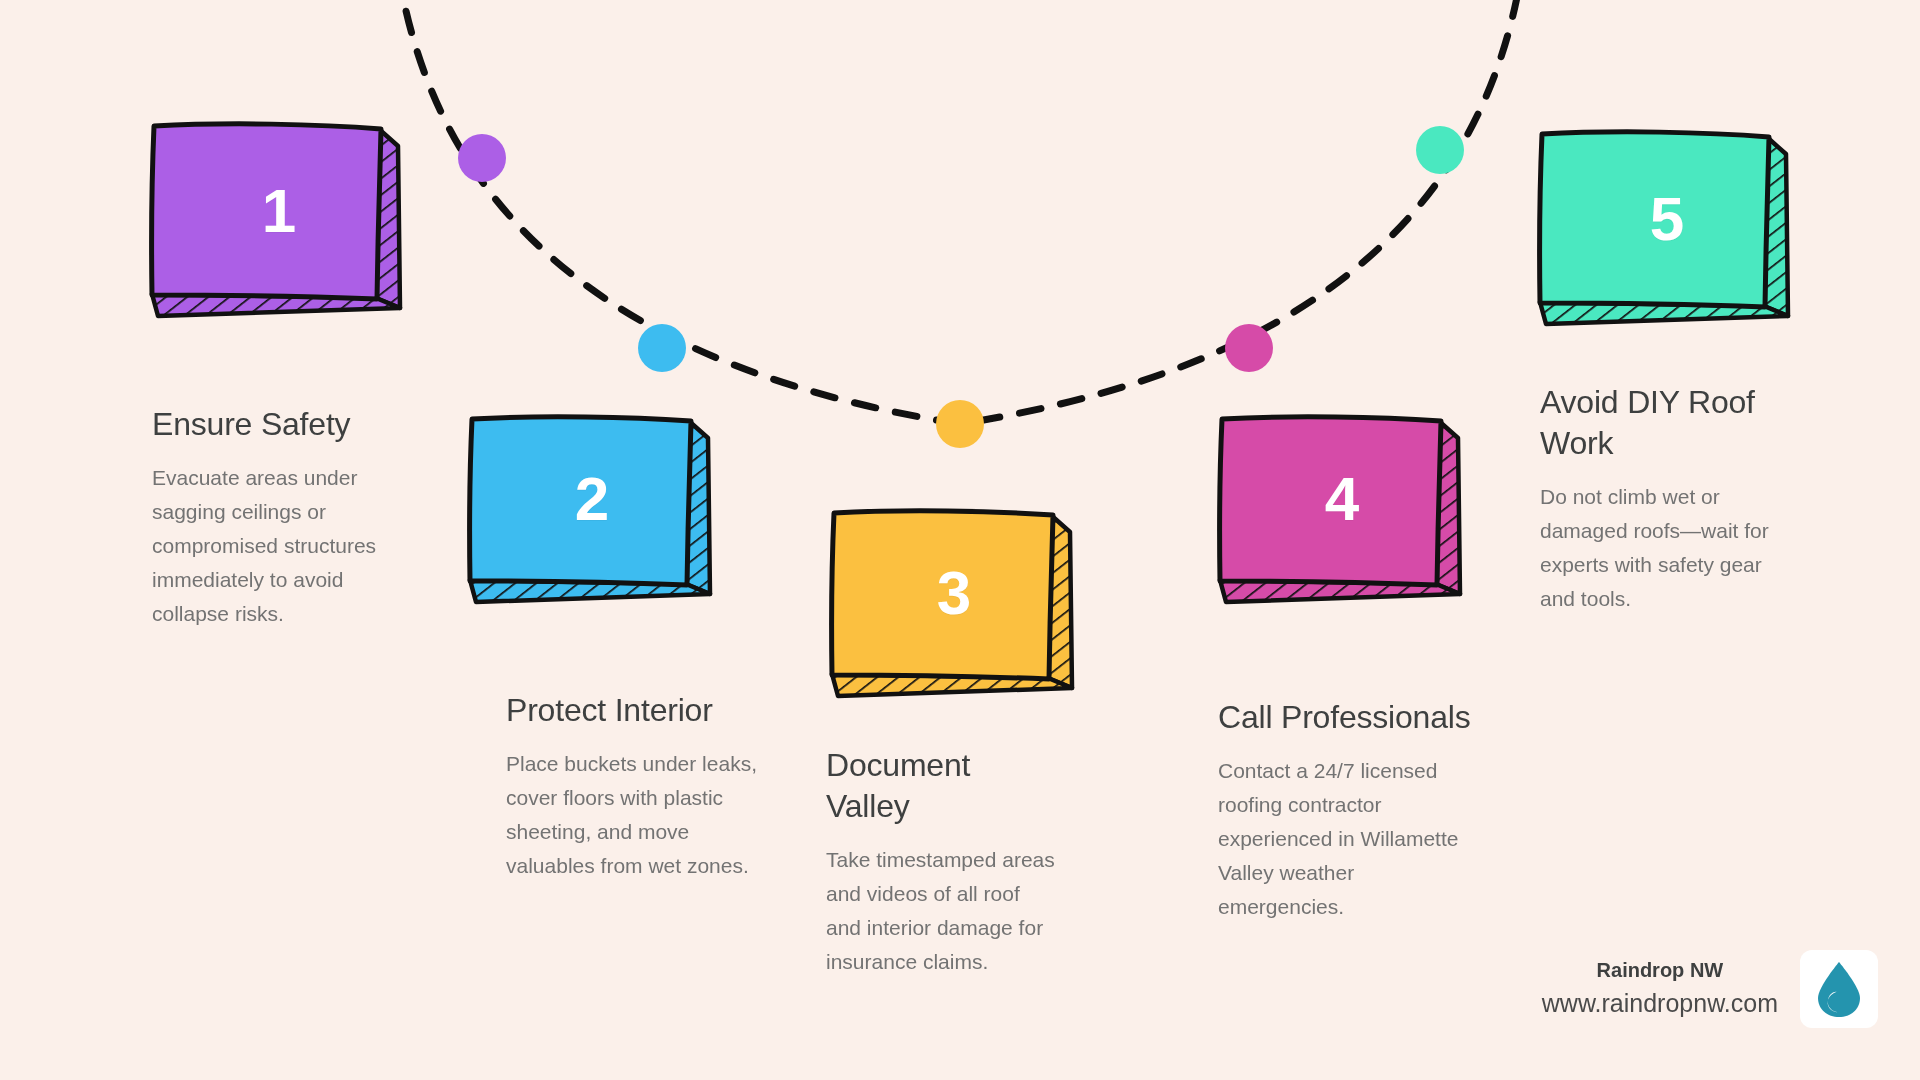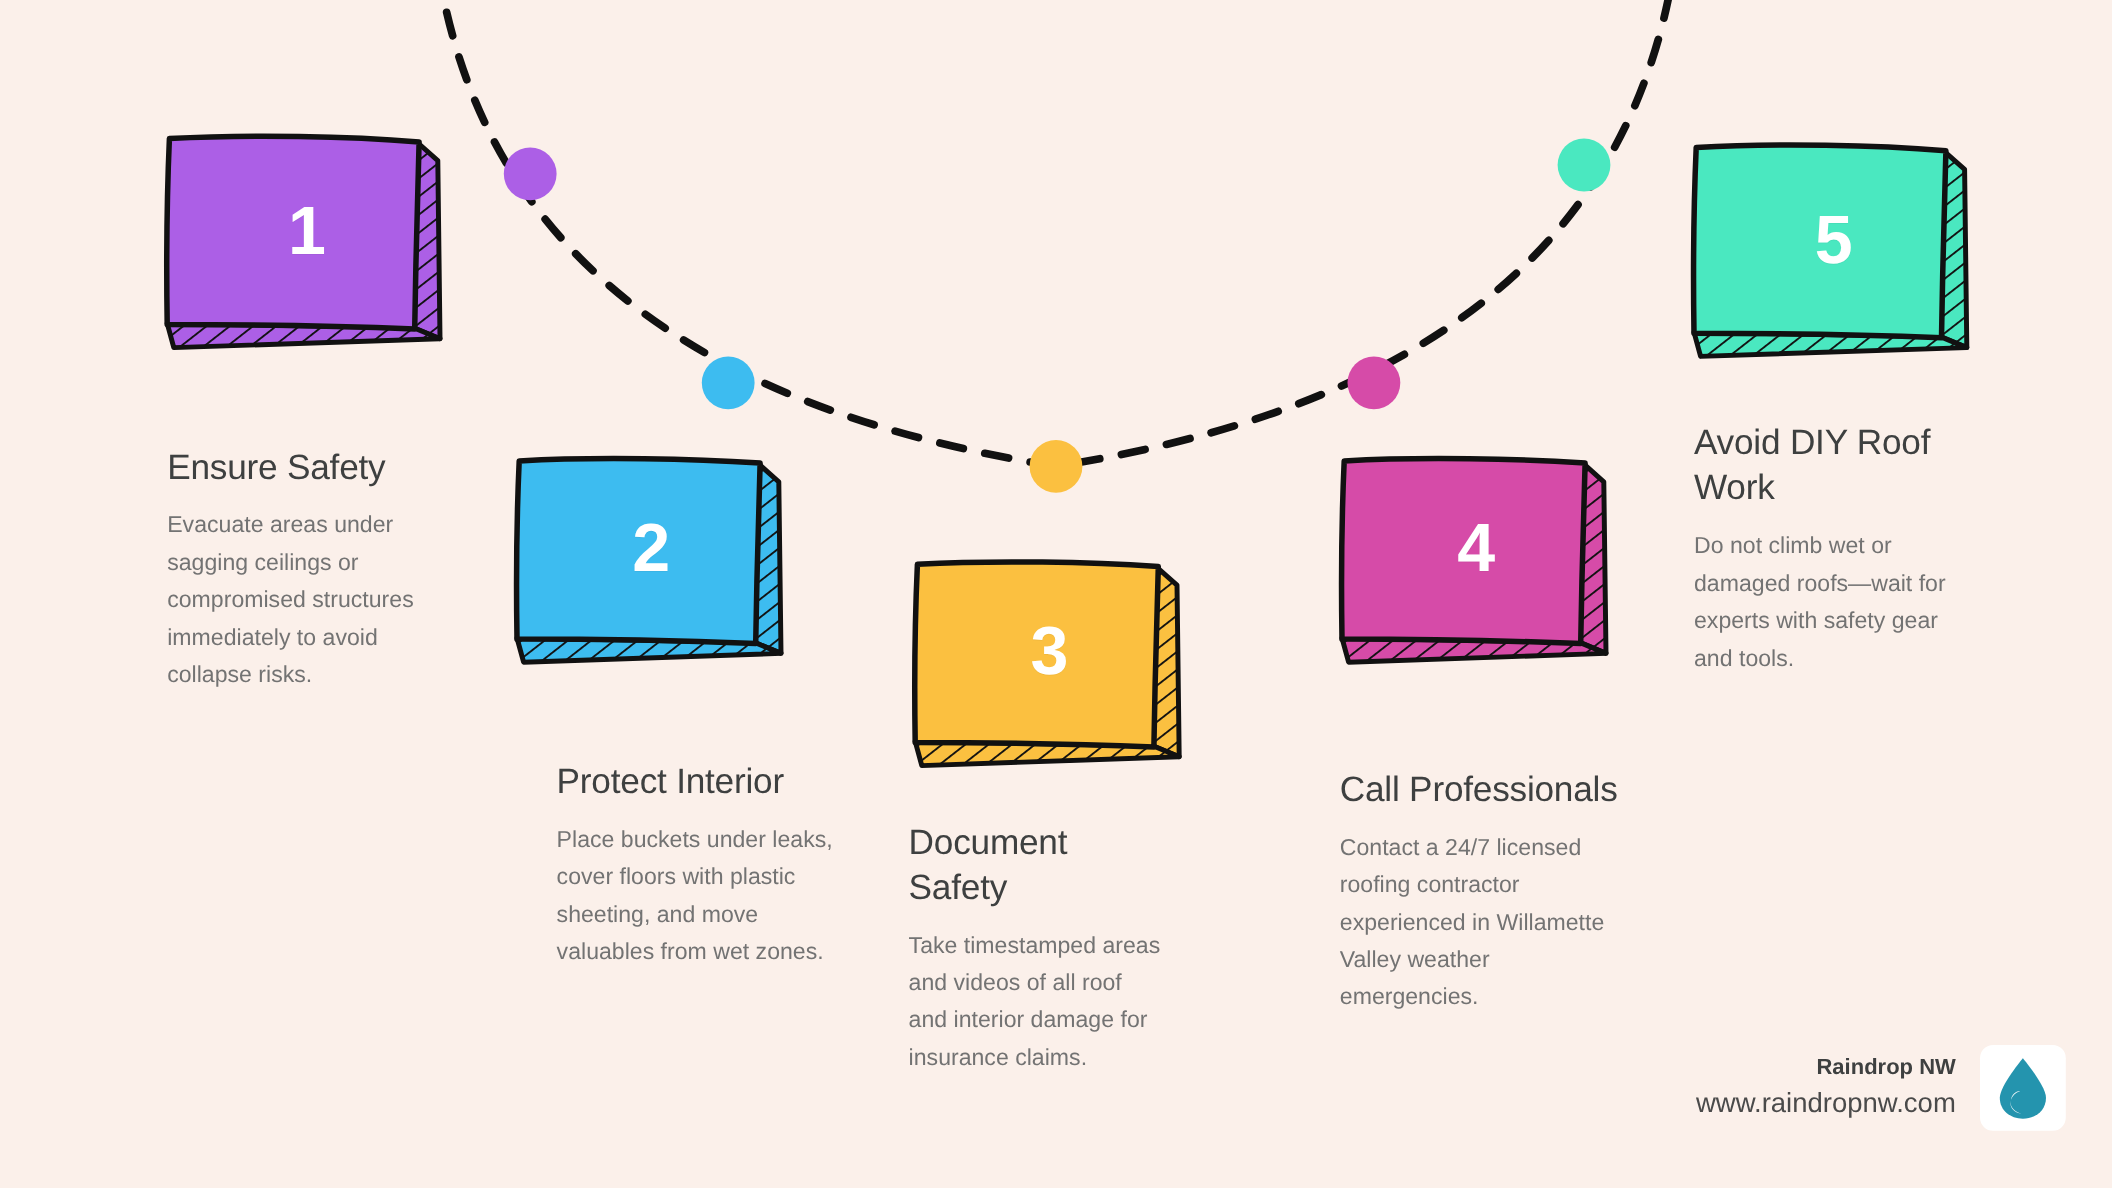--- a/index.html
+++ b/index.html
@@ -54,21 +54,21 @@
   }
   .block p {
     font-size:21px;
     font-weight:400;
     color:#737373;
     line-height:1.62;
   }
 
   
   #brand { position:absolute; right:42px; bottom:52px; display:flex; align-items:center; gap:22px; z-index:6; }
-  #brand-text { text-align:right; }
+  #brand-text { text-align:center; }
   #brand-name { font-size:20px; font-weight:700; color:#3E4040; line-height:1.5; }
   #brand-url  { font-size:25px; font-weight:400; color:#4A4A4A; line-height:1.5; }
   #brand-logo {
     width:78px; height:78px;
     background:#ffffff;
     border-radius:12px;
     display:flex; align-items:center; justify-content:center;
   }
 </style>
 </head>
@@ -165,21 +165,21 @@
     <h3>Ensure Safety</h3>
     <p>Evacuate areas under sagging ceilings or compromised structures immediately to avoid collapse risks.</p>
   </div>
 
   <div class="block" style="left:466px; top:690px; width:254px;margin-left:40px;">
     <h3>Protect Interior</h3>
     <p>Place buckets under leaks, cover floors with plastic sheeting, and move valuables from wet zones.</p>
   </div>
 
   <div class="block" style="left:826px; top:745px; width:232px;">
-    <h3>Document Safety</h3>
+    <h3>Document Valley</h3>
     <p>Take timestamped areas and videos of all roof and interior damage for insurance claims.</p>
   </div>
 
   <div class="block" style="left:1218px; top:697px; width:262px;">
     <h3>Call Professionals</h3>
     <p>Contact a 24/7 licensed roofing contractor experienced in Willamette Valley weather emergencies.</p>
   </div>
 
   <div class="block" style="left:1540px; top:382px; width:250px;">
     <h3>Avoid DIY Roof Work</h3>

